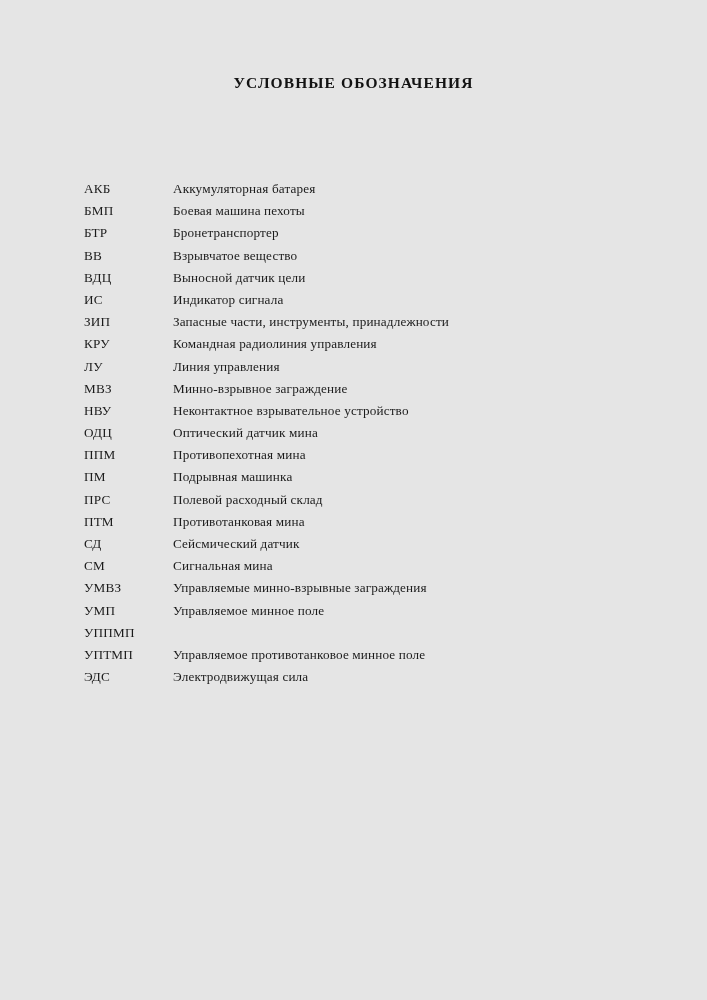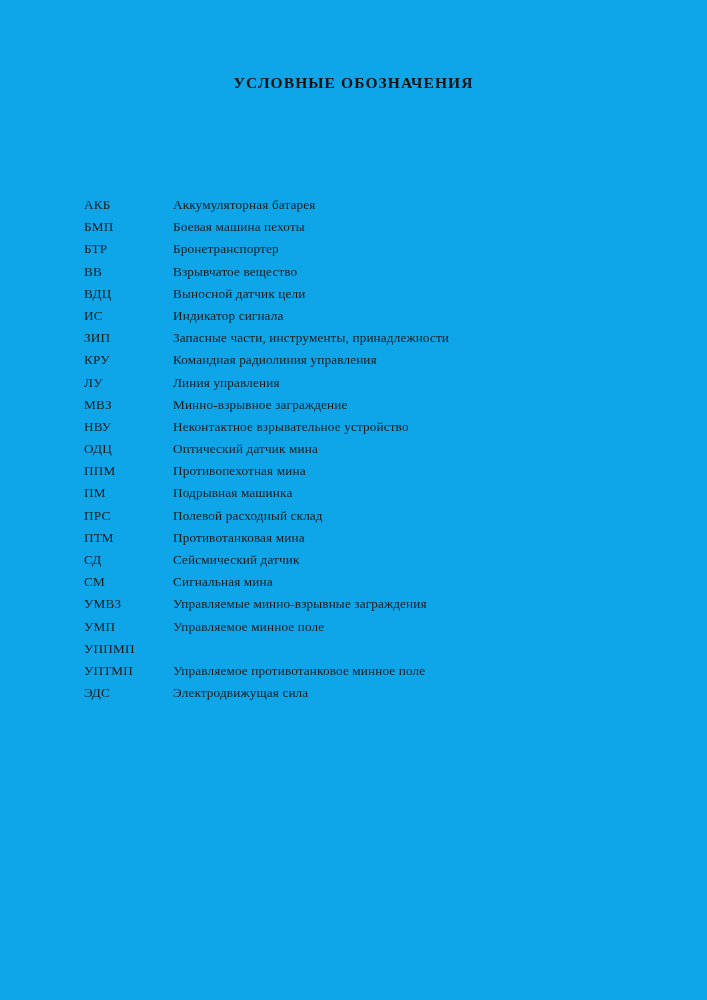--- a/index.html
+++ b/index.html
@@ -14,40 +14,39 @@
     font-family: "Liberation Serif", serif;
     color: #1a1a1a;
     overflow: hidden;
   }
   .page {
     position: absolute;
     left: 0;
     top: 0;
     width: 707px;
     height: 1000px;
-    background: #0ea5e9;
+    background: #e5e5e5;
   }
   .page-title {
     position: absolute;
     left: 0;
     top: 74px;
     width: 707px;
     text-align: center;
     font-family: "Liberation Serif", serif;
     font-weight: bold;
     font-size: 15.5px;
     letter-spacing: 1.1px;
     color: #131313;
   }
   .abbr-list {
     position: absolute;
     left: 84px;
     top: 178px;
     width: 560px;
-    margin-top: 16px;
   }
   .abbr-row {
     display: flex;
     align-items: baseline;
     height: 22.2px;
     font-size: 13.2px;
     line-height: 22.2px;
     color: #1b1b1b;
   }
   .abbr-term {

